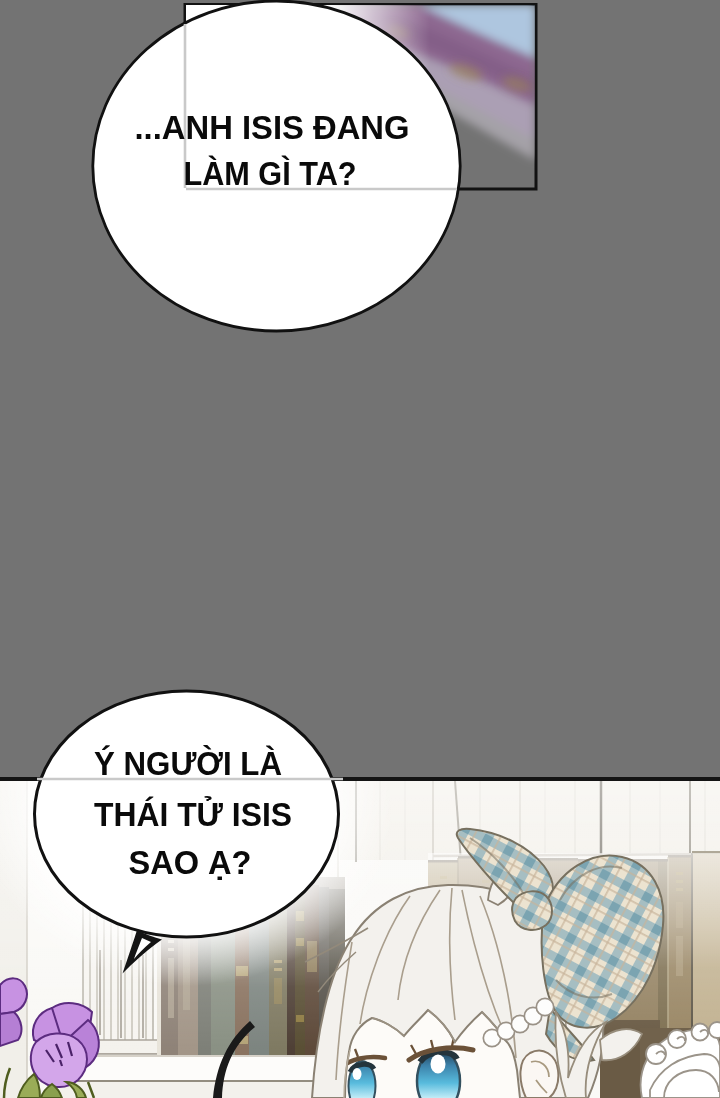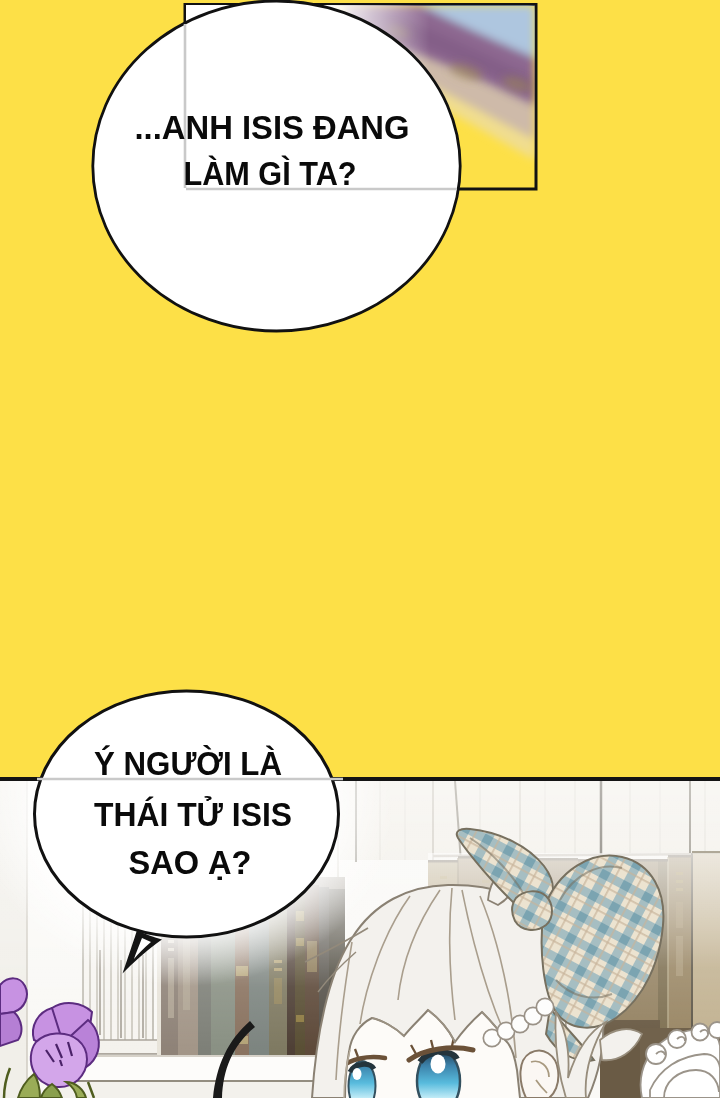--- a/index.html
+++ b/index.html
@@ -1,16 +1,16 @@
 <!DOCTYPE html>
 <html><head>
 <meta charset="utf-8">
 <style>
 html,body{margin:0;padding:0;background:#ffffff;}
-#page{position:relative;width:720px;height:1098px;background:#fde047;overflow:hidden;font-family:"Liberation Sans",sans-serif;}
+#page{position:relative;width:720px;height:1098px;background:#737373;overflow:hidden;font-family:"Liberation Sans",sans-serif;}
 svg{display:block;}
 </style>
 </head>
 <body>
 
 <div id="page">
 <svg width="720" height="1098" viewBox="0 0 720 1098" xmlns="http://www.w3.org/2000/svg">
 <defs>
   <linearGradient id="stripeFade" gradientUnits="userSpaceOnUse" x1="330" y1="0" x2="430" y2="0">
     <stop offset="0" stop-color="#ffffff" stop-opacity="1"></stop>

